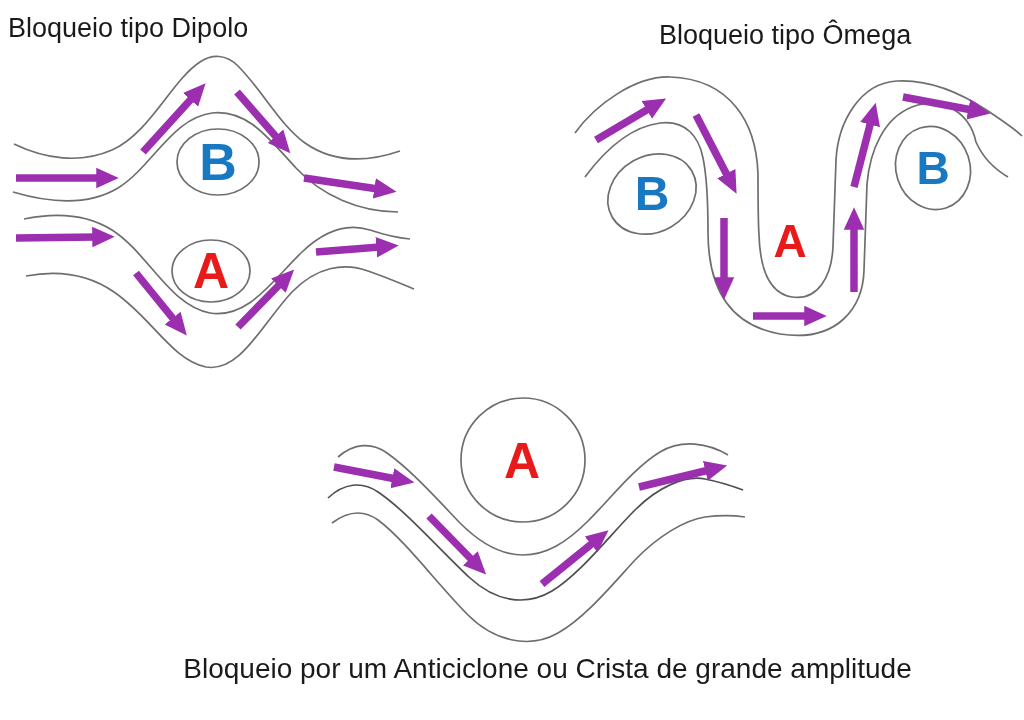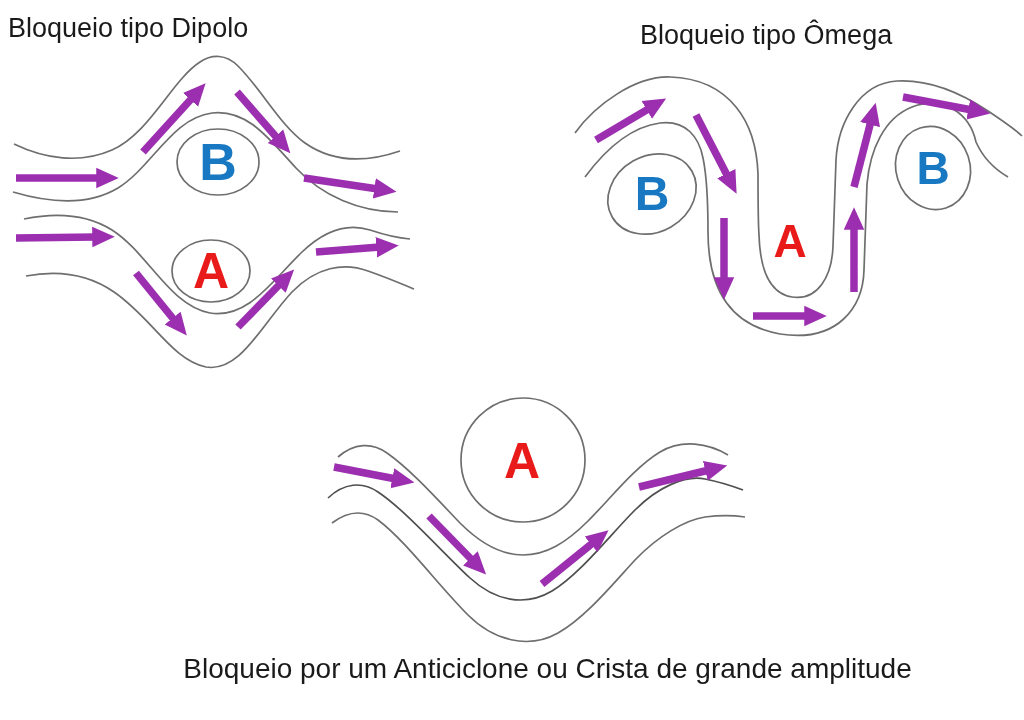--- a/index.html
+++ b/index.html
@@ -23,21 +23,21 @@
   .contour{fill:none;stroke:var(--line);stroke-width:1.7px;}
   .arrow{fill:none;stroke:var(--arrow);stroke-width:7.5px;}
   .ahead{fill:var(--arrow);}
 </style>
 </head>
 <body>
 
 <div class="canvas">
 
   <div class="fig-title" style="left:8px;top:13px;">Bloqueio tipo Dipolo</div>
-  <div class="fig-title" style="left:640px;top:20px;">Bloqueio tipo Ômega</div>
+  <div class="fig-title" style="left:659px;top:20px;">Bloqueio tipo Ômega</div>
   <div class="fig-caption">Bloqueio por um Anticiclone ou Crista de grande amplitude</div>
 
   <svg class="diagram" style="left:0px;top:40px;" width="440" height="340" viewBox="0 0 440 340">
     <defs>
       <marker id="ah1" viewBox="0 0 9 9" refX="1.5" refY="4.5" markerWidth="3" markerHeight="3" orient="auto">
         <path class="ahead" d="M0,0.4 L9,4.5 L0,8.6 z"></path>
       </marker>
     </defs>
     <path class="jet" d="M 14 104 C 45 119, 80 124, 112 110 C 150 93, 172 40, 200 22 C 212 14, 226 14, 238 26 C 262 50, 280 85, 305 103 C 335 124, 368 122, 400 111"></path>
     <path class="jet" d="M 13 152 C 50 163, 88 166, 118 148 C 152 127, 172 78, 212 73 C 248 69, 270 100, 296 128 C 322 156, 360 172, 398 172"></path>

